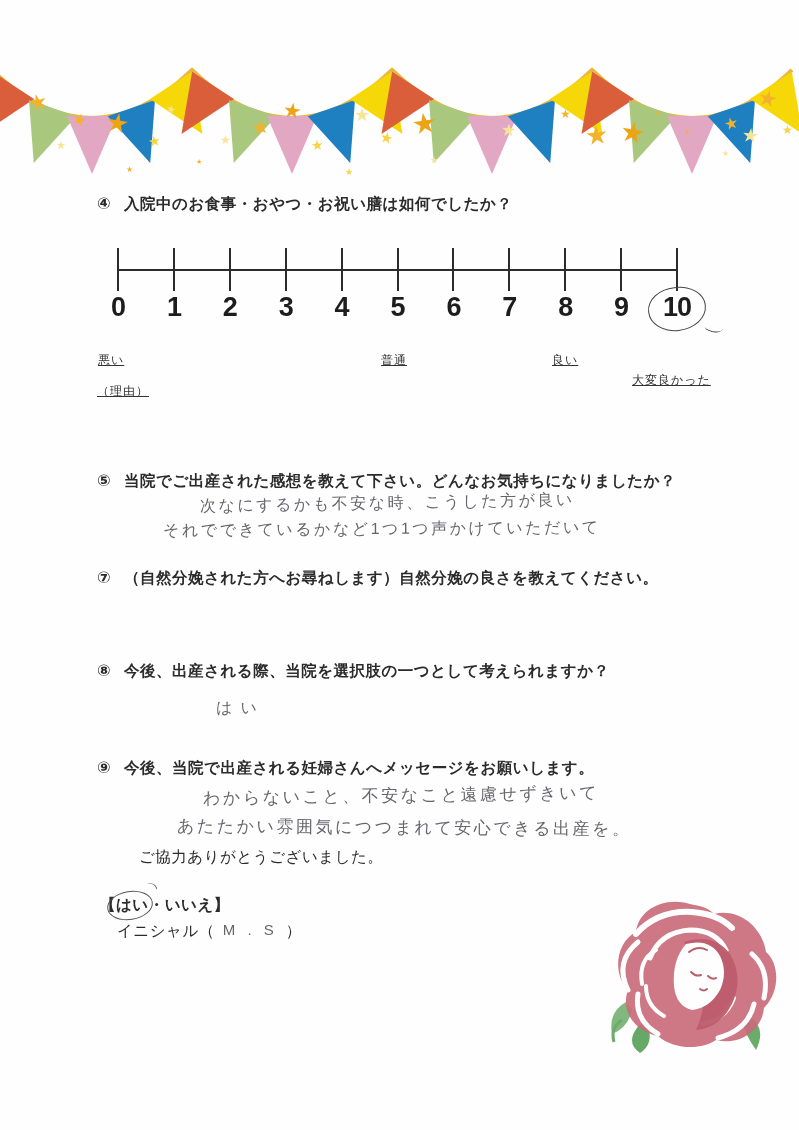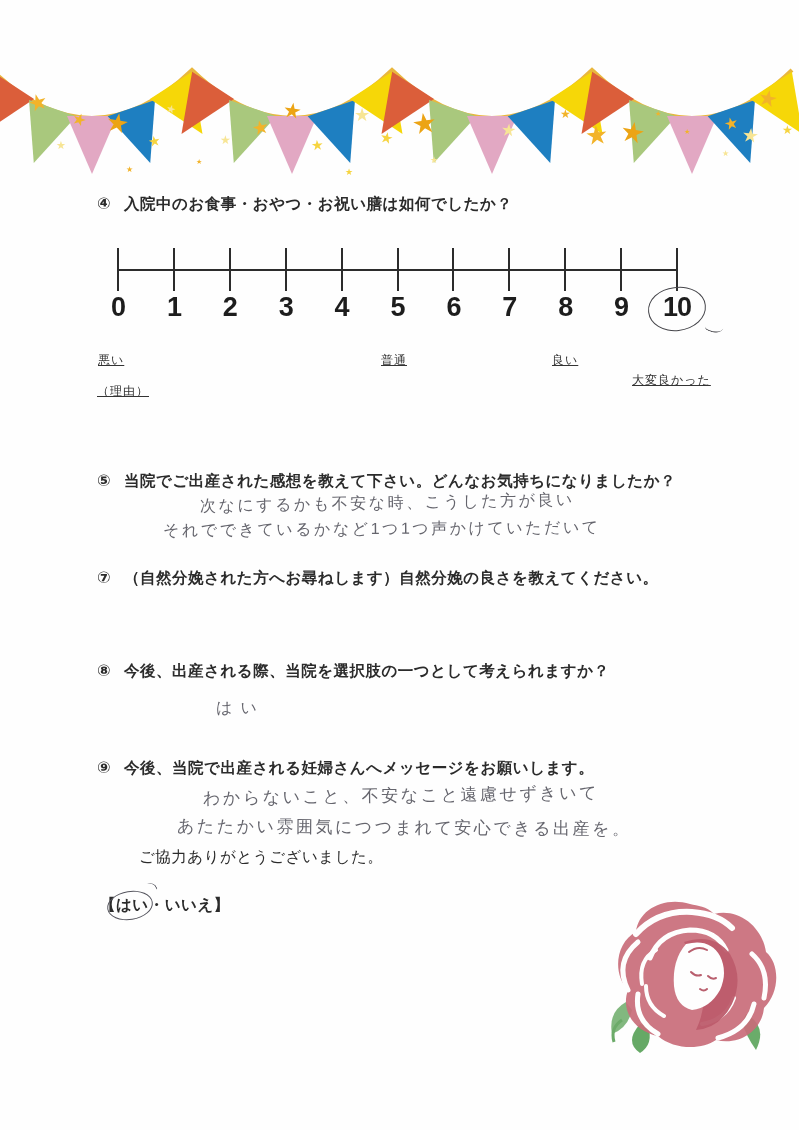--- a/index.html
+++ b/index.html
@@ -179,20 +179,25 @@
   <div class="q" style="left:97px;top:758px;">
     <span class="qnum">⑨</span>
     <span>今後、当院で出産される妊婦さんへメッセージをお願いします。</span>
   </div>
   <div class="hw" style="left:203px;top:784px;font-size:17px;transform:rotate(-0.8deg);">わからないこと、不安なこと遠慮せずきいて</div>
   <div class="hw" style="left:177px;top:816px;font-size:17px;transform:rotate(0.4deg);">あたたかい雰囲気につつまれて安心できる出産を。</div>
 
   <div class="q" style="left:100px;top:847px;font-weight:500;margin-left:39px;">ご協力ありがとうございました。</div>
   <div class="q" style="left:100px;top:895px;font-weight:700;">【はい・いいえ】</div>
   <div class="consent-circle"></div>
+  <div class="q" style="left:117px;top:921px;font-weight:500;">
+    <span>イニシャル（</span>
+    <span class="hw" style="position:static;margin:0 8px;letter-spacing:4px;font-size:15px;">M . S</span>
+    <span>）</span>
+  </div>
 
   <svg id="rose-svg" style="left:596px;top:896px;" width="196" height="168" viewBox="0 0 196 168">
 
     <path d="M30,106 Q12,116 16,138 Q32,132 36,114 Z" fill="#6cab69" opacity=".85"></path>
     <path d="M44,128 Q28,146 44,157 Q58,148 52,130 Z" fill="#55a055" opacity=".9"></path>
     <path d="M26,124 q-12,8 -8,22" stroke="#6cab69" stroke-width="3" fill="none"></path>
     <path d="M150,118 Q172,130 160,154 Q150,140 146,126 Z" fill="#55a055" opacity=".88"></path>
 
     <path d="M94,8 C68,0 42,14 40,36 C20,46 16,78 32,94 C24,116 40,136 62,140 C78,154 106,154 120,144 C144,150 166,134 168,112 C184,96 184,68 170,56 C166,30 142,12 118,18 C110,10 102,10 94,8 Z" fill="#c96d79" opacity=".92"></path>
 

